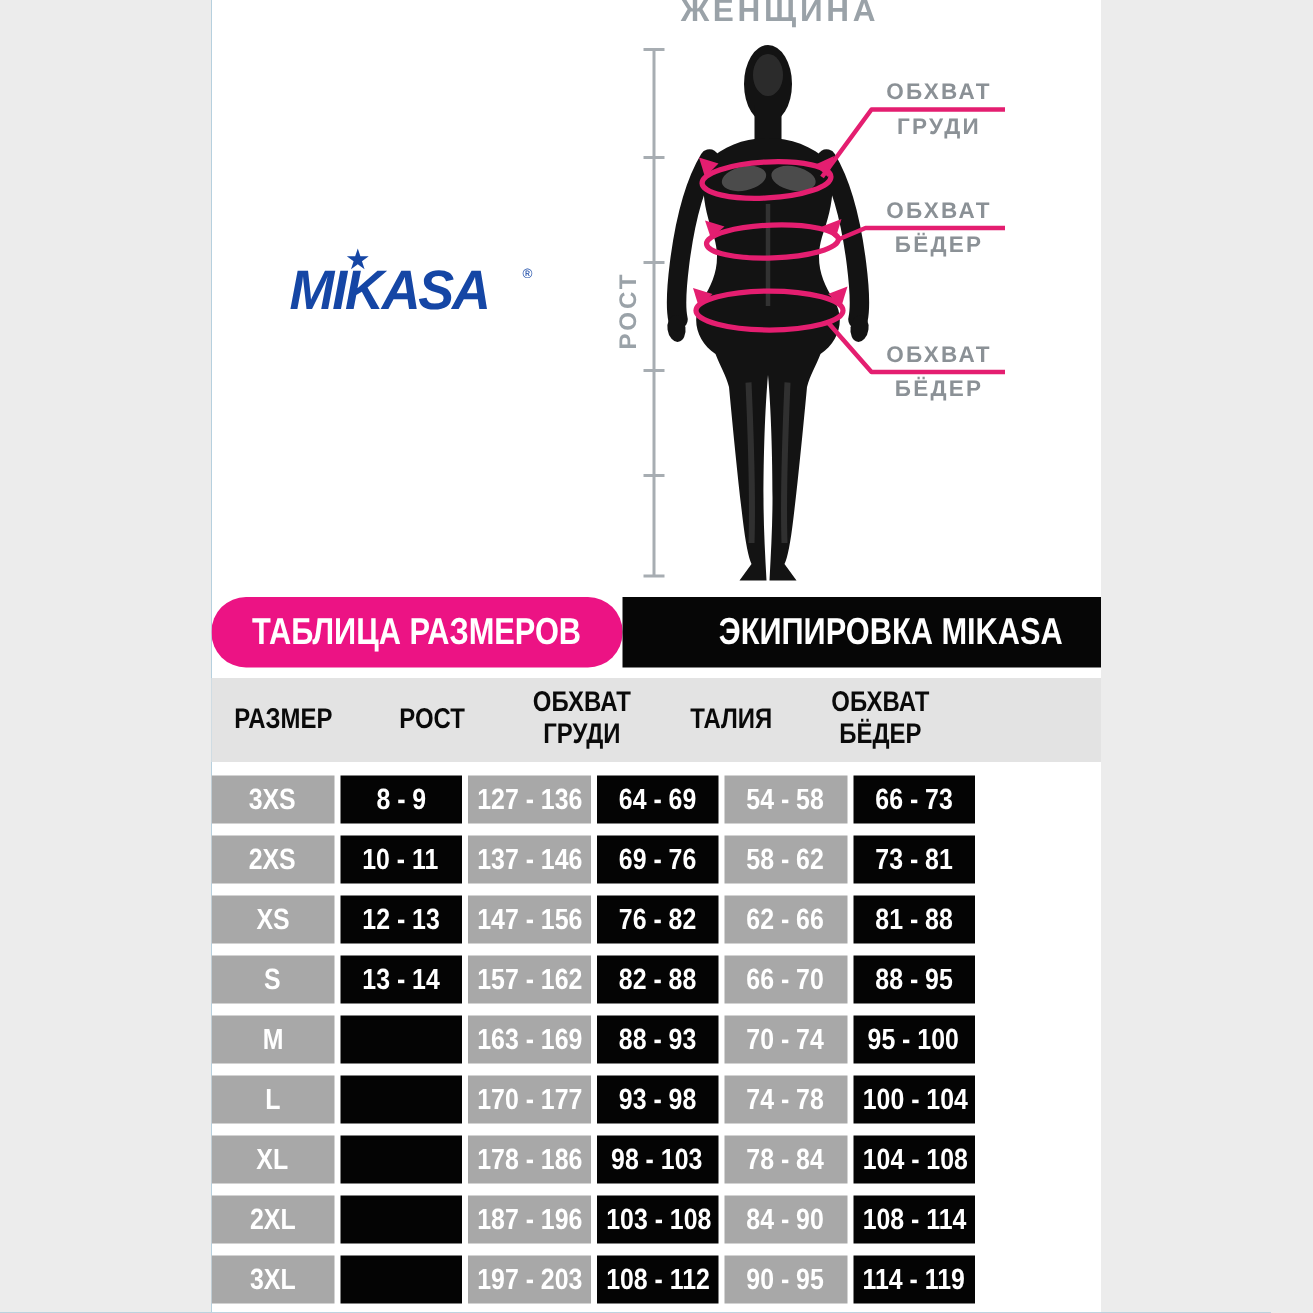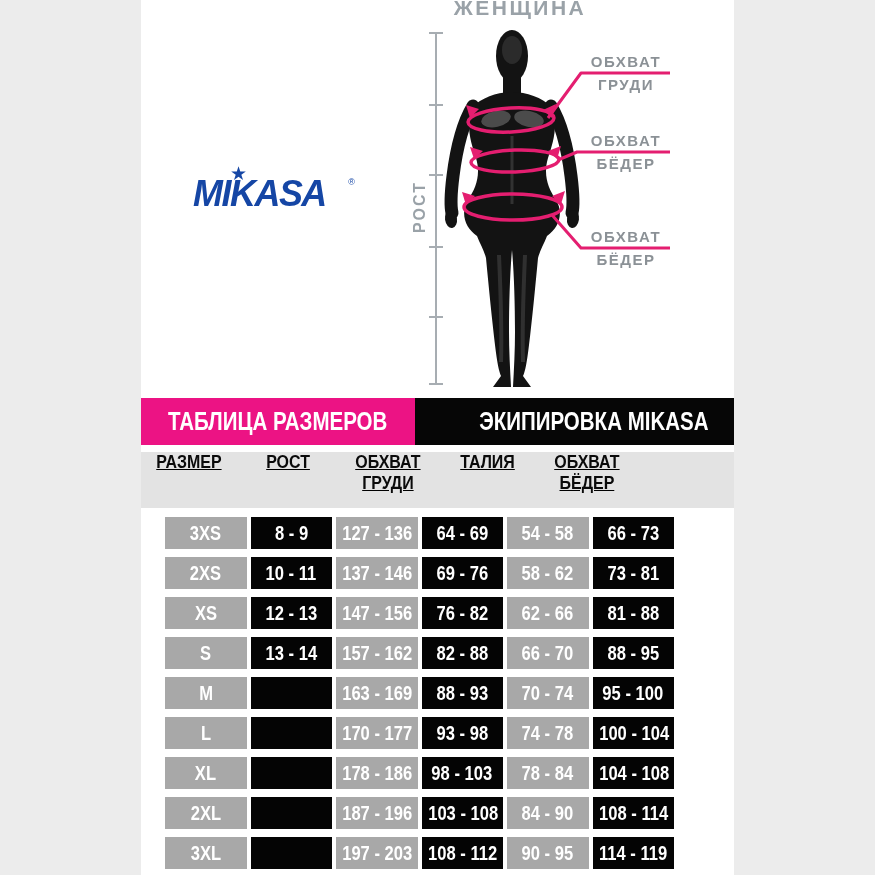--- a/index.html
+++ b/index.html
@@ -17,35 +17,35 @@
   .logo-reg{position:absolute;right:2px;top:10px;font-size:9px;line-height:9px;font-style:normal;}
   .diagram-svg{position:absolute;left:0;top:0;width:593px;height:398px;}
   .rost-label{position:absolute;left:236px;top:197px;width:86px;height:20px;line-height:20px;
               text-align:center;transform:rotate(-90deg);font-size:16px;font-weight:bold;
               letter-spacing:2px;color:#9aa2a8;}
   .m-label{position:absolute;left:410px;width:150px;height:18px;line-height:18px;text-align:center;
            font-size:15px;font-weight:bold;letter-spacing:1.5px;color:#8b9196;}
 
   
   .banner{position:absolute;top:398px;left:0;width:593px;height:47px;display:flex;}
-  .banner-left{width:296px;height:100%;background:#ec1384;display:flex;align-items:center;justify-content:center;}
+  .banner-left{width:296px;height:100%;background:#ec1384;display:flex;align-items:center;justify-content:center;border-radius:23px;}
   .banner-right{flex:1;height:100%;background:#060606;display:flex;align-items:center;justify-content:center;padding-left:39px;}
   .banner-text{color:#ffffff;font-size:25px;font-weight:bold;white-space:nowrap;
                display:inline-block;transform:scaleX(0.82);letter-spacing:0px;}
 
   
   .thead{position:absolute;top:452px;left:0;width:593px;height:56px;background:#e3e3e3;
          display:grid;grid-template-columns:repeat(6,1fr);column-gap:4px;}
-  .th{display:flex;justify-content:center;text-decoration:underline;}
+  .th{display:flex;align-items:center;justify-content:center;}
   .th-text{display:inline-block;transform:scaleX(0.84);font-size:19px;font-weight:bold;
            color:#0a0a0a;text-align:center;line-height:1.1;white-space:pre-line;}
 
   
   .tbody{position:absolute;top:517px;left:0;width:509px;
-         display:grid;grid-template-columns:repeat(6,1fr);column-gap:4px;row-gap:8px;padding-left:24px;}
+         display:grid;grid-template-columns:repeat(6,1fr);column-gap:4px;row-gap:8px;}
   .trow{display:contents;}
   .cell{height:32px;line-height:32px;text-align:center;overflow:hidden;}
   .trow .cell:nth-child(odd){background:#a8a8a8;}
   .trow .cell:nth-child(even){background:#040404;}
   .ct{display:inline-block;transform:scaleX(0.85);font-size:19.5px;font-weight:bold;
       color:#ffffff;white-space:nowrap;}
 </style>
 </head>
 <body>
 

